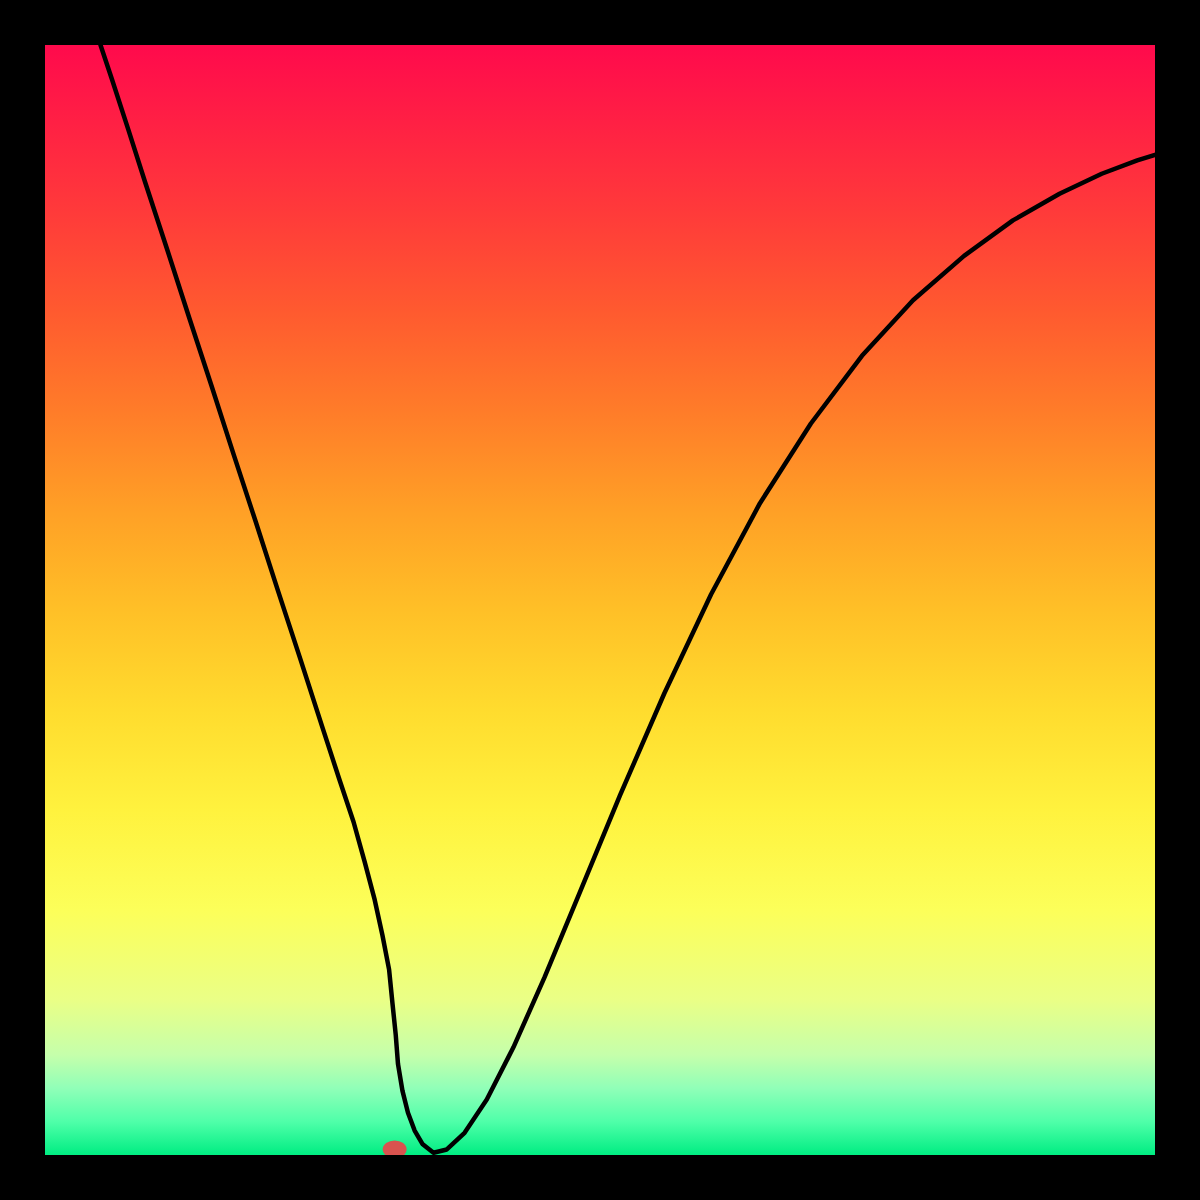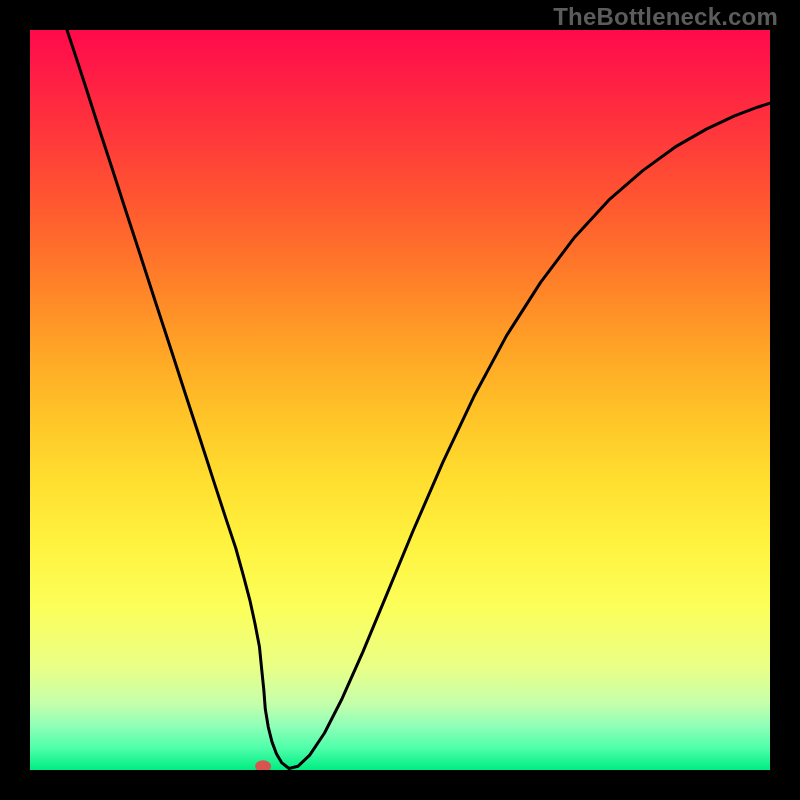--- a/index.html
+++ b/index.html
@@ -49,21 +49,20 @@
   }
   .marker {
     fill: #d9534f;
     stroke: none;
   }
 </style>
 </head>
 <body>
 
 <div class="chart-outer">
-  <div class="watermark">TheBottleneck.com</div>
   <div class="plot-frame">
     <svg class="plot" viewBox="0 0 740 740" preserveAspectRatio="none">
       <defs>
         <linearGradient id="bg-grad" x1="0" y1="0" x2="0" y2="1">
             <stop offset="0.00%" stop-color="#ff0a4c"></stop>
             <stop offset="7.00%" stop-color="#ff2044"></stop>
             <stop offset="15.00%" stop-color="#ff3a3a"></stop>
             <stop offset="24.00%" stop-color="#ff5a2f"></stop>
             <stop offset="33.00%" stop-color="#ff7c29"></stop>
             <stop offset="42.00%" stop-color="#ffa026"></stop>

